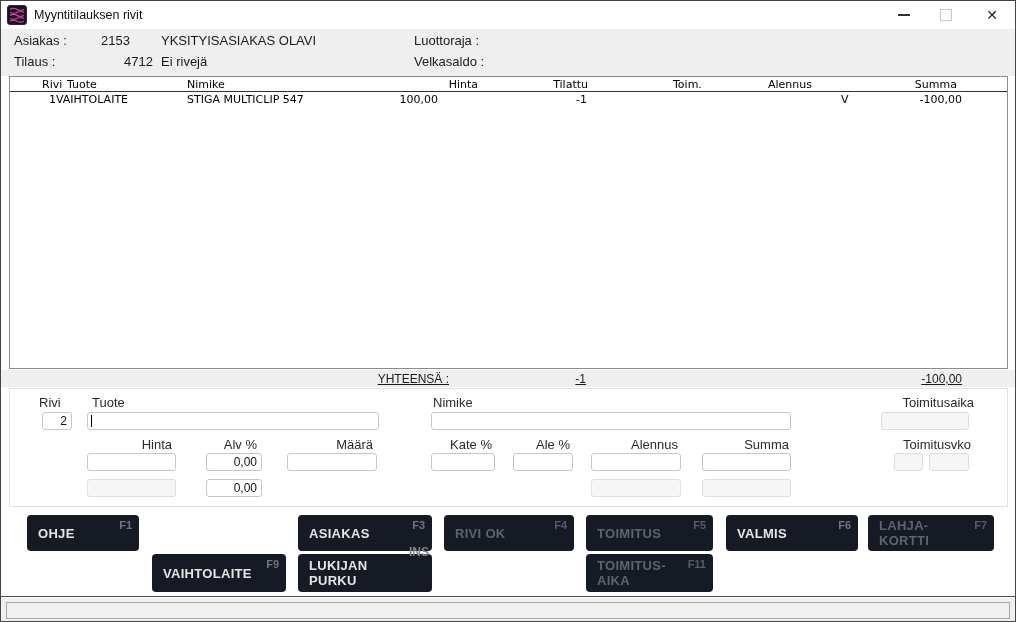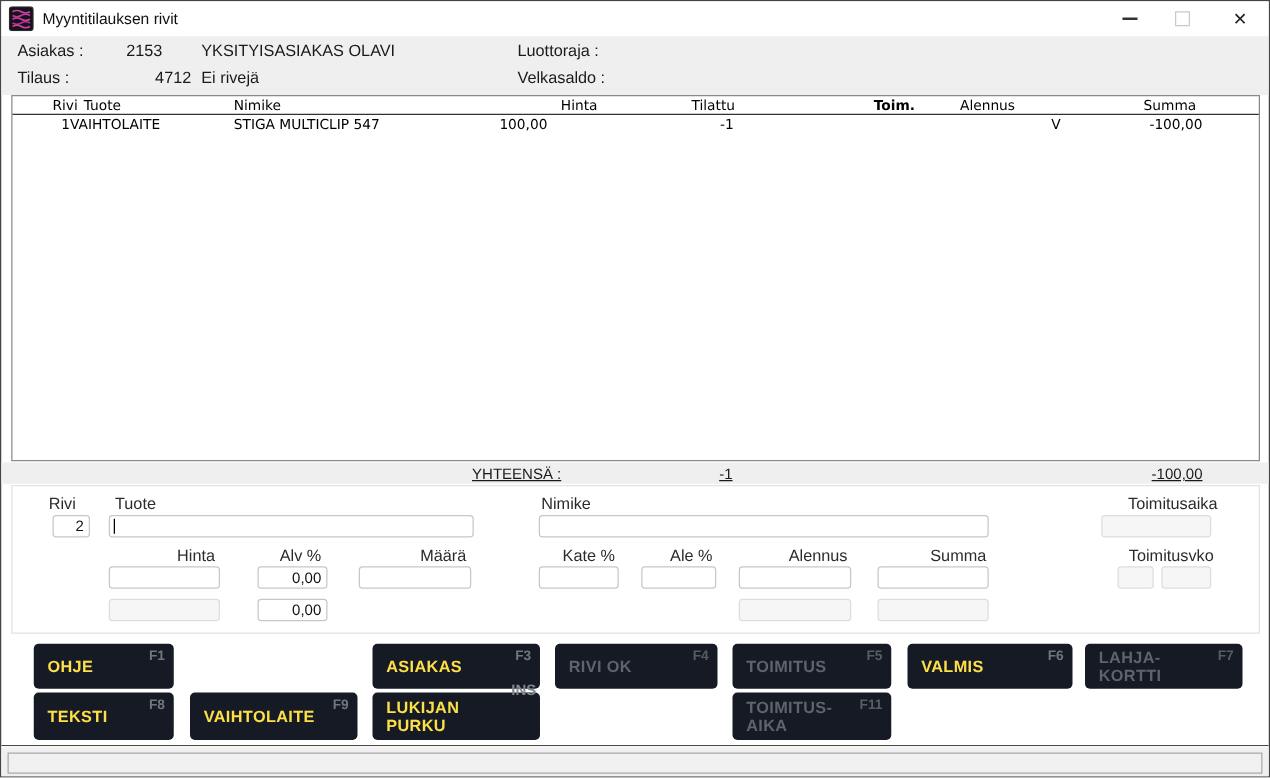--- a/index.html
+++ b/index.html
@@ -36,21 +36,21 @@
   .flabel{position:absolute;font-size:13px;color:#2b2b2b;white-space:nowrap;}
   .fin{position:absolute;height:18px;border:1px solid #c7c7c7;border-radius:3px;background:#fff;
        box-sizing:border-box;font-family:"Liberation Sans",sans-serif;font-size:12px;color:#111;padding:0 4px;outline:none;}
   .fin.num{text-align:right;}
   .fin.dis{background:#f6f6f6;border-color:#ddd;}
   .caret{position:absolute;width:1px;height:12px;background:#000;}
 
   
   .btn{position:absolute;background:#151a24;border-radius:4px;}
   .btn .lbl{position:absolute;left:11px;top:50%;transform:translateY(-50%);
-            font-size:13px;font-weight:700;letter-spacing:.3px;color:#fde047;white-space:pre-line;line-height:15px;}
+            font-size:13px;font-weight:700;letter-spacing:.3px;color:#e5e5e5;white-space:pre-line;line-height:15px;}
   .btn .key{position:absolute;right:7px;top:4px;font-size:11px;font-weight:600;color:#70757e;}
   .btn.disabled .lbl{color:#5d646e;}
   .btn.disabled .key{color:#575d66;}
   .btn.key-overflow .key{top:-9px;right:3px;font-size:12px;font-weight:700;color:#82868d;z-index:3;}
   .row1{top:514px;height:36px;} .row2{top:553px;height:38px;}
   .c1{left:26px;width:112px;} .c2{left:151px;width:134px;} .c3{left:297px;width:134px;}
   .c4{left:443px;width:130px;} .c5{left:585px;width:127px;} .c6{left:725px;width:132px;}
   .c7{left:867px;width:126px;}
 
   
@@ -100,21 +100,21 @@
     <span style="left:480px;top:25px;width:97px;text-align:right;margin-top:29px;">7554,61</span>
   </div>
 
   <div class="table">
     <div class="thead">
       <span style="left:32px;top:1px;">Rivi</span>
       <span style="left:57px;top:1px;">Tuote</span>
       <span style="left:177px;top:1px;">Nimike</span>
       <span style="right:529px;top:1px;">Hinta</span>
       <span style="right:419px;top:1px;">Tilattu</span>
-      <span style="left:689px;top:1px;font-weight:bold;">Toim.</span>
+      <span style="left:663px;top:1px;">Toim.</span>
       <span style="left:758px;top:1px;">Alennus</span>
       <span style="right:50px;top:1px;">Summa</span>
     </div>
     <div>
       <span style="left:36px;top:16px;width:10px;text-align:right;">1</span>
       <span style="left:46px;top:16px;">VAIHTOLAITE</span>
       <span style="left:177px;top:16px;">STIGA MULTICLIP 547</span>
       <span style="right:569px;top:16px;">100,00</span>
       <span style="right:420px;top:16px;">-1</span>
       <span style="left:831px;top:16px;">V</span>
@@ -184,24 +184,20 @@
   <div class="btn row1 c6">
     <span class="lbl">VALMIS</span>
     <span class="key">F6</span>
   </div>
   <div class="btn row1 c7 disabled">
     <span class="lbl">LAHJA-
 KORTTI</span>
     <span class="key">F7</span>
   </div>
 
-  <div class="btn row2 c1">
-    <span class="lbl">TEKSTI</span>
-    <span class="key">F8</span>
-  </div>
   <div class="btn row2 c2">
     <span class="lbl">VAIHTOLAITE</span>
     <span class="key">F9</span>
   </div>
   <div class="btn row2 c3 key-overflow">
     <span class="lbl">LUKIJAN
 PURKU</span>
     <span class="key">INS</span>
   </div>
   <div class="btn row2 c5 disabled">

